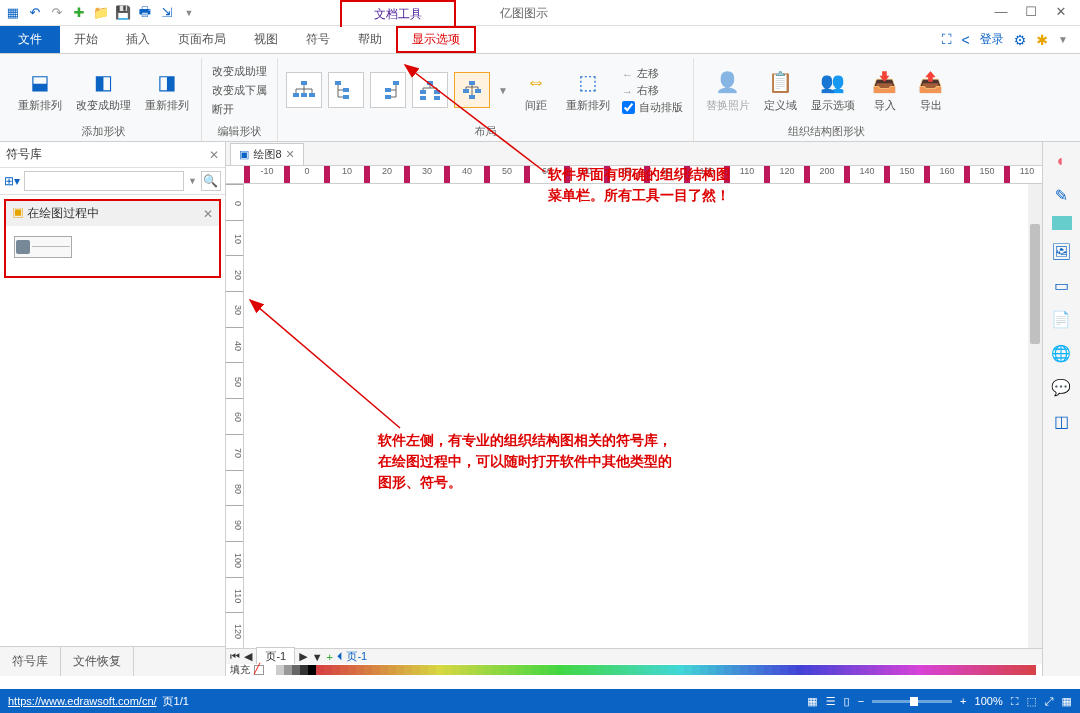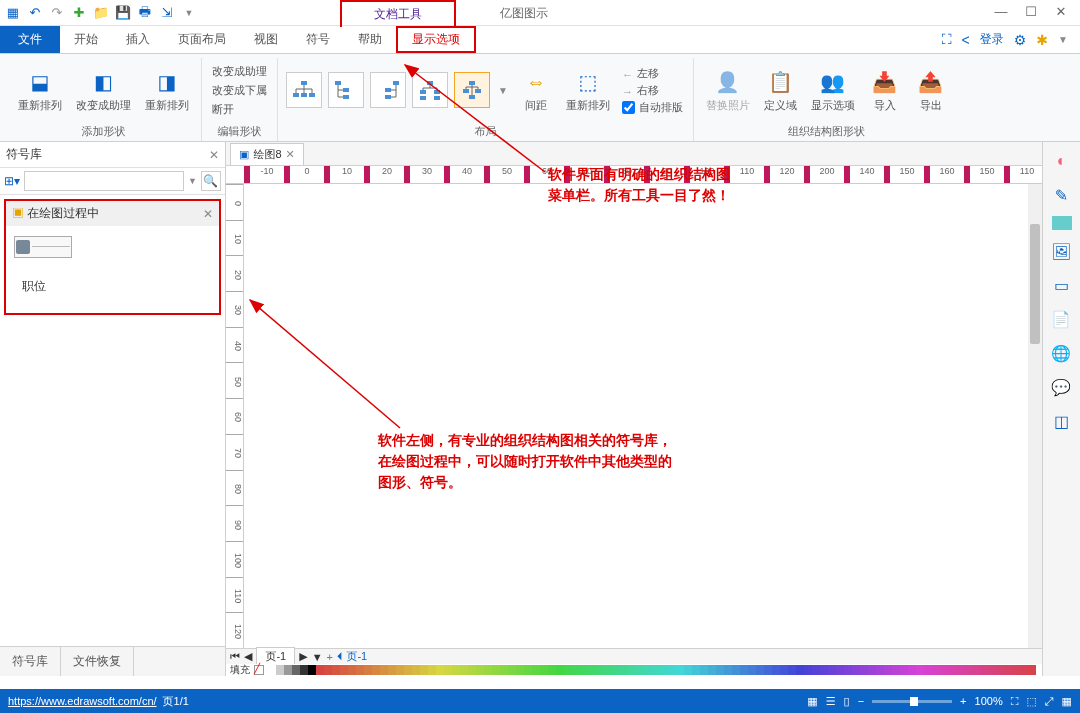--- a/index.html
+++ b/index.html
@@ -272,21 +272,20 @@
       <span style="color:#888">✕</span>
     </div>
     <div class="shape-body">
       <div class="shape-card">
         <div class="avatar"></div>
         <div style="flex:1">
             <div style="border-bottom:1px solid #bbb;height:4px"></div>
             <div style="height:4px"></div>
           </div>
       </div>
-      <div class="shape-label2">职位</div>
     </div>
   </div>
   <div class="bottom-tabs">
     <div class="bottom-tab">符号库</div>
     <div class="bottom-tab">文件恢复</div>
   </div>
 </div>
 
 <div class="canvas-area">
   <div class="doc-tab-row">

